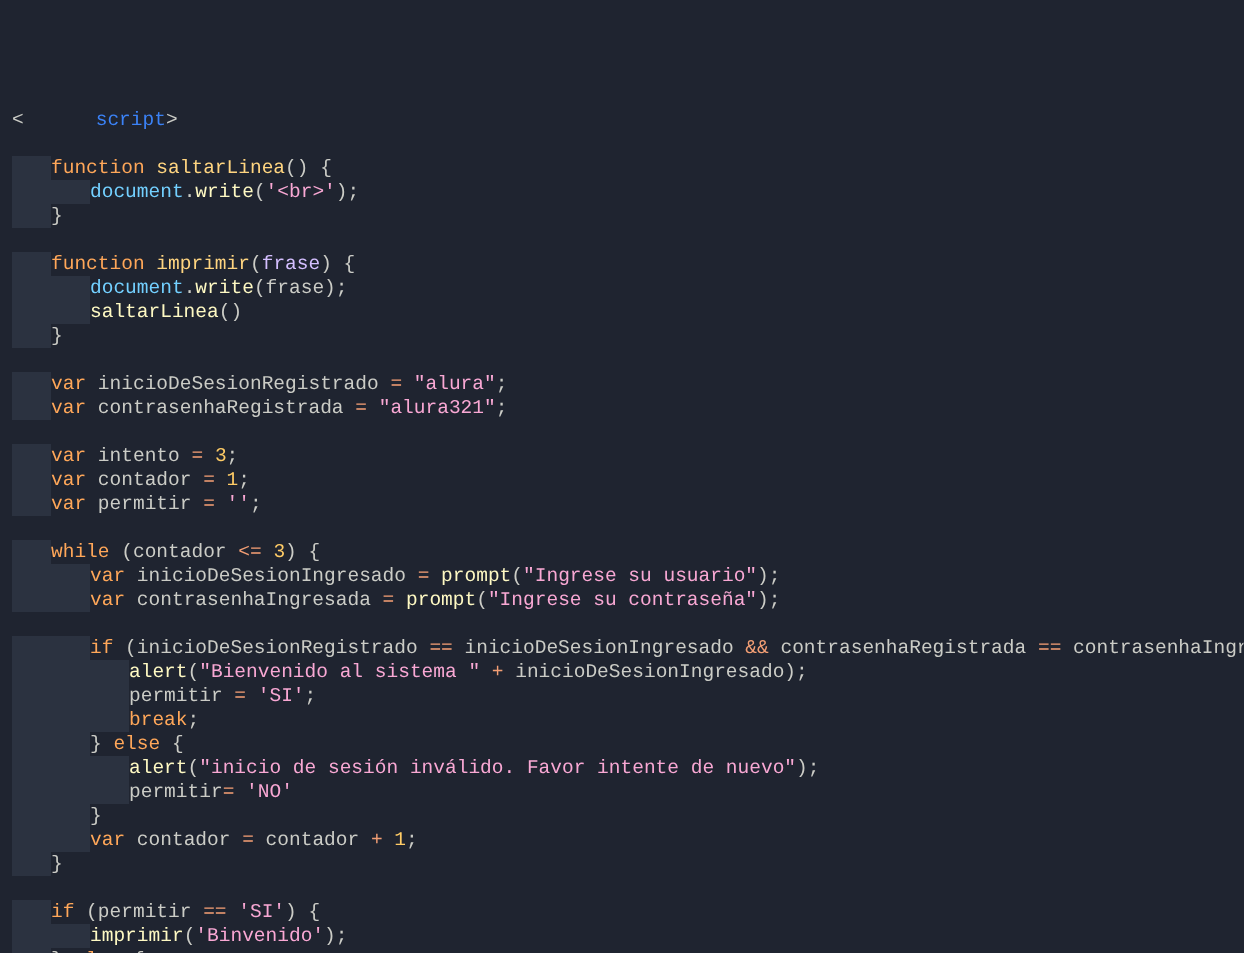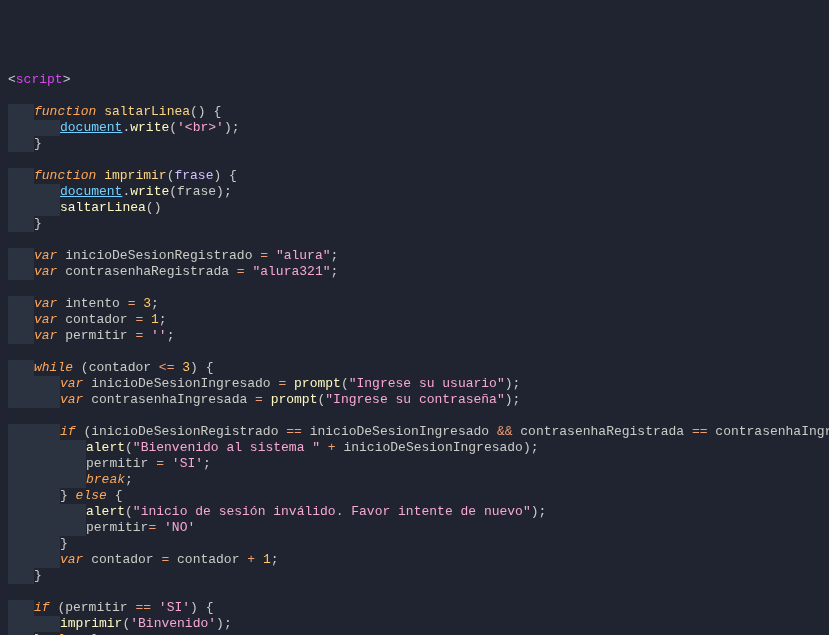--- a/index.html
+++ b/index.html
@@ -10,30 +10,30 @@
     font-size: 13px;
     line-height: 16px;
     color: #cbccc6;
     white-space: pre;
   }
   .line { display: block; min-height: 16px; }
   .indent { display:inline-block; }
   .i1 { width:26px; background:#2b3240; }
   .i2 { width:26px; background:#2b3240; }
   .i3 { width:26px; background:#2b3240; }
-  .tag   { color:#d946ef; }
-  .kw    { color:#ffa759; font-style:italic; }
+  .tag   { color:#3b82f6;margin-left:48px; }
+  .kw    { color:#ffa759; }
   .fn    { color:#ffd580; }
   .par   { color:#d4bfff; }
   .op    { color:#f29e74; }
   .str   { color:#f9a8d4; }
   .num   { color:#ffcc66; }
   .var   { color:#cbccc6; }
   .pun   { color:#cbccc6; }
-  .obj   { color:#73d0ff;text-decoration:underline; }
+  .obj   { color:#73d0ff; }
   .call  { color:#fef9c3; }
   .brace { color:#cbccc6; }
 </style>
 </head>
 <body>
 
 
 
 <div id="code-container"><div class="line"><span class="pun">&lt;</span><span class="tag">script</span><span class="pun">&gt;</span></div><div class="line">&nbsp;</div><div class="line"><span class="indent i1">    </span><span class="kw">function </span><span class="fn">saltarLinea</span><span class="pun">(</span><span class="pun">) </span><span class="brace">{</span></div><div class="line"><span class="indent i1">    </span><span class="indent i2">    </span><span class="obj">document</span><span class="pun">.</span><span class="call">write</span><span class="pun">(</span><span class="str">'&lt;br&gt;'</span><span class="pun">)</span><span class="pun">;</span></div><div class="line"><span class="indent i1">    </span><span class="brace">}</span></div><div class="line">&nbsp;</div><div class="line"><span class="indent i1">    </span><span class="kw">function </span><span class="fn">imprimir</span><span class="pun">(</span><span class="par">frase</span><span class="pun">) </span><span class="brace">{</span></div><div class="line"><span class="indent i1">    </span><span class="indent i2">    </span><span class="obj">document</span><span class="pun">.</span><span class="call">write</span><span class="pun">(</span><span class="var">frase</span><span class="pun">)</span><span class="pun">;</span></div><div class="line"><span class="indent i1">    </span><span class="indent i2">    </span><span class="call">saltarLinea</span><span class="pun">()</span></div><div class="line"><span class="indent i1">    </span><span class="brace">}</span></div><div class="line">&nbsp;</div><div class="line"><span class="indent i1">    </span><span class="kw">var </span><span class="var">inicioDeSesionRegistrado </span><span class="op">= </span><span class="str">"alura"</span><span class="pun">;</span></div><div class="line"><span class="indent i1">    </span><span class="kw">var </span><span class="var">contrasenhaRegistrada </span><span class="op">= </span><span class="str">"alura321"</span><span class="pun">;</span></div><div class="line">&nbsp;</div><div class="line"><span class="indent i1">    </span><span class="kw">var </span><span class="var">intento </span><span class="op">= </span><span class="num">3</span><span class="pun">;</span></div><div class="line"><span class="indent i1">    </span><span class="kw">var </span><span class="var">contador </span><span class="op">= </span><span class="num">1</span><span class="pun">;</span></div><div class="line"><span class="indent i1">    </span><span class="kw">var </span><span class="var">permitir </span><span class="op">= </span><span class="str">''</span><span class="pun">;</span></div><div class="line">&nbsp;</div><div class="line"><span class="indent i1">    </span><span class="kw">while </span><span class="pun">(</span><span class="var">contador </span><span class="op">&lt;= </span><span class="num">3</span><span class="pun">) </span><span class="brace">{</span></div><div class="line"><span class="indent i1">    </span><span class="indent i2">    </span><span class="kw">var </span><span class="var">inicioDeSesionIngresado </span><span class="op">= </span><span class="call">prompt</span><span class="pun">(</span><span class="str">"Ingrese su usuario"</span><span class="pun">)</span><span class="pun">;</span></div><div class="line"><span class="indent i1">    </span><span class="indent i2">    </span><span class="kw">var </span><span class="var">contrasenhaIngresada </span><span class="op">= </span><span class="call">prompt</span><span class="pun">(</span><span class="str">"Ingrese su contraseña"</span><span class="pun">)</span><span class="pun">;</span></div><div class="line">&nbsp;</div><div class="line"><span class="indent i1">    </span><span class="indent i2">    </span><span class="kw">if </span><span class="pun">(</span><span class="var">inicioDeSesionRegistrado </span><span class="op">== </span><span class="var">inicioDeSesionIngresado </span><span class="op">&amp;&amp; </span><span class="var">contrasenhaRegistrada </span><span class="op">== </span><span class="var">contrasenhaIngresada</span></div><div class="line"><span class="indent i1">    </span><span class="indent i2">    </span><span class="indent i3">    </span><span class="call">alert</span><span class="pun">(</span><span class="str">"Bienvenido al sistema "</span><span class="op"> + </span><span class="var">inicioDeSesionIngresado</span><span class="pun">)</span><span class="pun">;</span></div><div class="line"><span class="indent i1">    </span><span class="indent i2">    </span><span class="indent i3">    </span><span class="var">permitir </span><span class="op">= </span><span class="str">'SI'</span><span class="pun">;</span></div><div class="line"><span class="indent i1">    </span><span class="indent i2">    </span><span class="indent i3">    </span><span class="kw">break</span><span class="pun">;</span></div><div class="line"><span class="indent i1">    </span><span class="indent i2">    </span><span class="brace">} </span><span class="kw">else </span><span class="brace">{</span></div><div class="line"><span class="indent i1">    </span><span class="indent i2">    </span><span class="indent i3">    </span><span class="call">alert</span><span class="pun">(</span><span class="str">"inicio de sesión inválido. Favor intente de nuevo"</span><span class="pun">)</span><span class="pun">;</span></div><div class="line"><span class="indent i1">    </span><span class="indent i2">    </span><span class="indent i3">    </span><span class="var">permitir</span><span class="op">= </span><span class="str">'NO'</span></div><div class="line"><span class="indent i1">    </span><span class="indent i2">    </span><span class="brace">}</span></div><div class="line"><span class="indent i1">    </span><span class="indent i2">    </span><span class="kw">var </span><span class="var">contador </span><span class="op">= </span><span class="var">contador </span><span class="op">+ </span><span class="num">1</span><span class="pun">;</span></div><div class="line"><span class="indent i1">    </span><span class="brace">}</span></div><div class="line">&nbsp;</div><div class="line"><span class="indent i1">    </span><span class="kw">if </span><span class="pun">(</span><span class="var">permitir </span><span class="op">== </span><span class="str">'SI'</span><span class="pun">) </span><span class="brace">{</span></div><div class="line"><span class="indent i1">    </span><span class="indent i2">    </span><span class="call">imprimir</span><span class="pun">(</span><span class="str">'Binvenido'</span><span class="pun">)</span><span class="pun">;</span></div><div class="line"><span class="indent i1">    </span><span class="brace">} </span><span class="kw">else </span><span class="brace">{</span></div></div>
 

